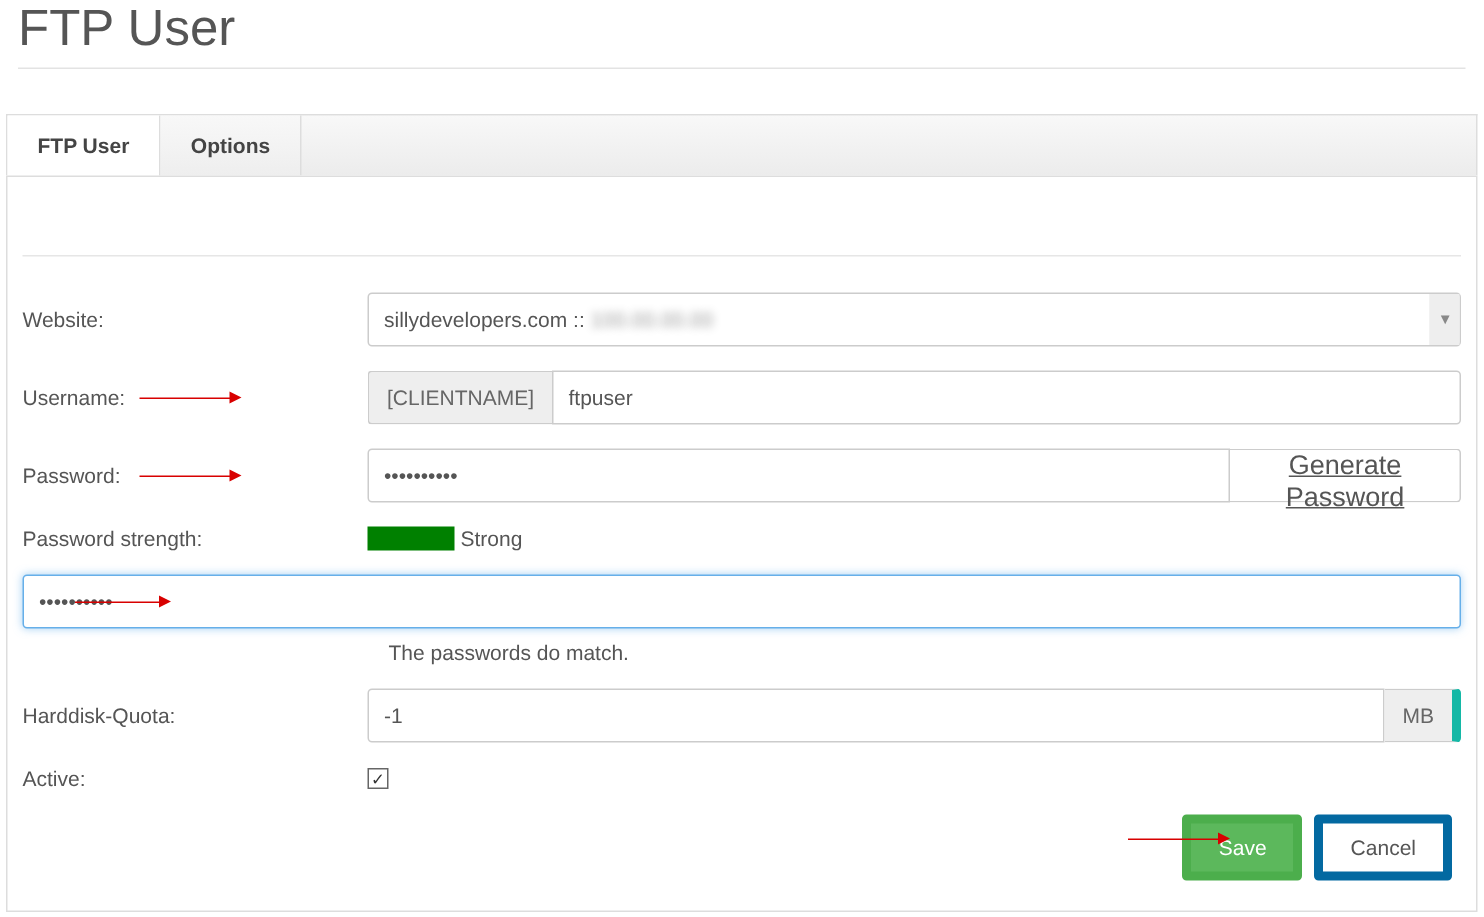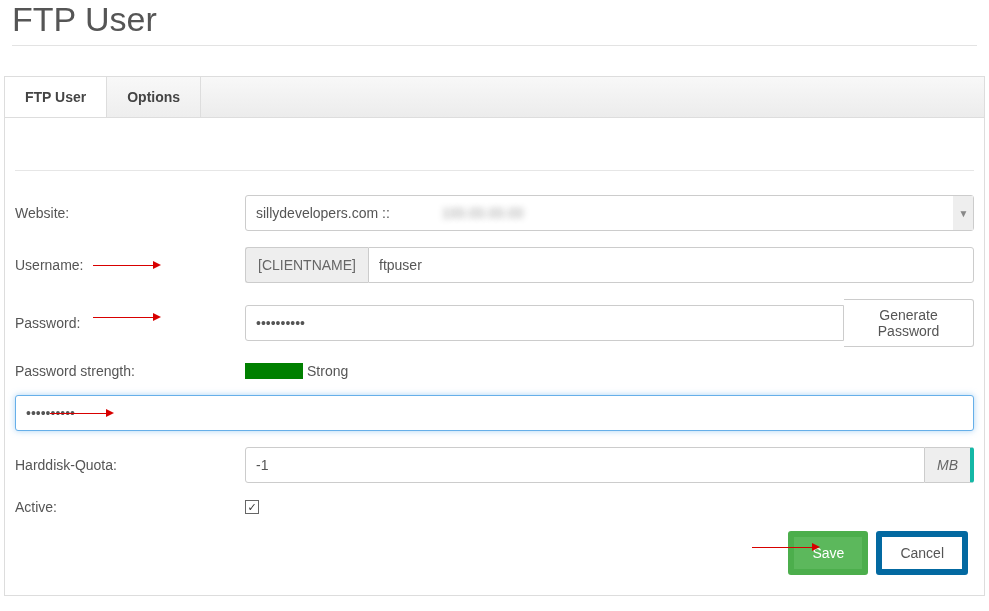--- a/index.html
+++ b/index.html
@@ -102,38 +102,37 @@
     padding: 8px 12px;
     color: #666;
     height: 36px;
     display:flex;align-items:center;
     border-radius: 3px 0 0 3px;
     border-right: none;
   }
   .addon-right {
     border-radius: 0 3px 3px 0;
     border-left: none;
-    border-right: 4px solid #14b8a6;
-    font-style: italic;
+    border-right: 6px solid #14b8a6;
   }
   .input-with-left-addon input {
     border-radius: 0 3px 3px 0;
   }
   .input-with-right-addon input {
     border-radius: 3px 0 0 3px;
   }
   .gen-btn {
     background: #fff;
     border: 1px solid #ccc;
     border-left: none;
     padding: 0 14px;
-    height: 48px;
+    height: 36px;
     border-radius: 0 3px 3px 0;
     cursor: pointer;
-    color:#555;font-size:14px;
+    color:#555;font-size:18px;text-decoration:underline;
   }
   .input-with-gen input { border-radius: 3px 0 0 3px; }
   .strength-bar {
     width: 58px;
     height: 16px;
     background: #008000;
   }
   .strength-text { margin-left: 4px; color:#555; }
   .focused {
     outline: none;
@@ -186,21 +185,20 @@
   }
   .arrow::after {
     content:"";
     position:absolute; right:0; top:-4px;
     border: 4px solid transparent;
     border-left: 8px solid #d80000;
   }
   .blur-text {
     color: transparent;
     text-shadow: 0 0 6px #999;
-    margin-left: 48px;
   }
 </style>
 </head>
 <body>
 
 <div class="page-header">
   <h1>FTP User</h1>
 </div>
 
 <div class="tabs">
@@ -250,20 +248,21 @@
       <span class="strength-text">Strong</span>
     </div>
   </div>
 
   <div class="row">
     <div class="arrow" style="left:35px; width:68px; top:18px;"></div>
     <div class="field-col">
       <input type="text" class="focused" value="••••••••••" style="">
     </div>
   </div>
+  <div class="help-text">The passwords do match.</div>
 
   <div class="row">
     <div class="label-col">Harddisk-Quota:</div>
     <div class="field-col input-with-right-addon">
       <input type="text" value="-1" style="">
       <div class="addon-right">MB</div>
     </div>
   </div>
 
   <div class="row">

